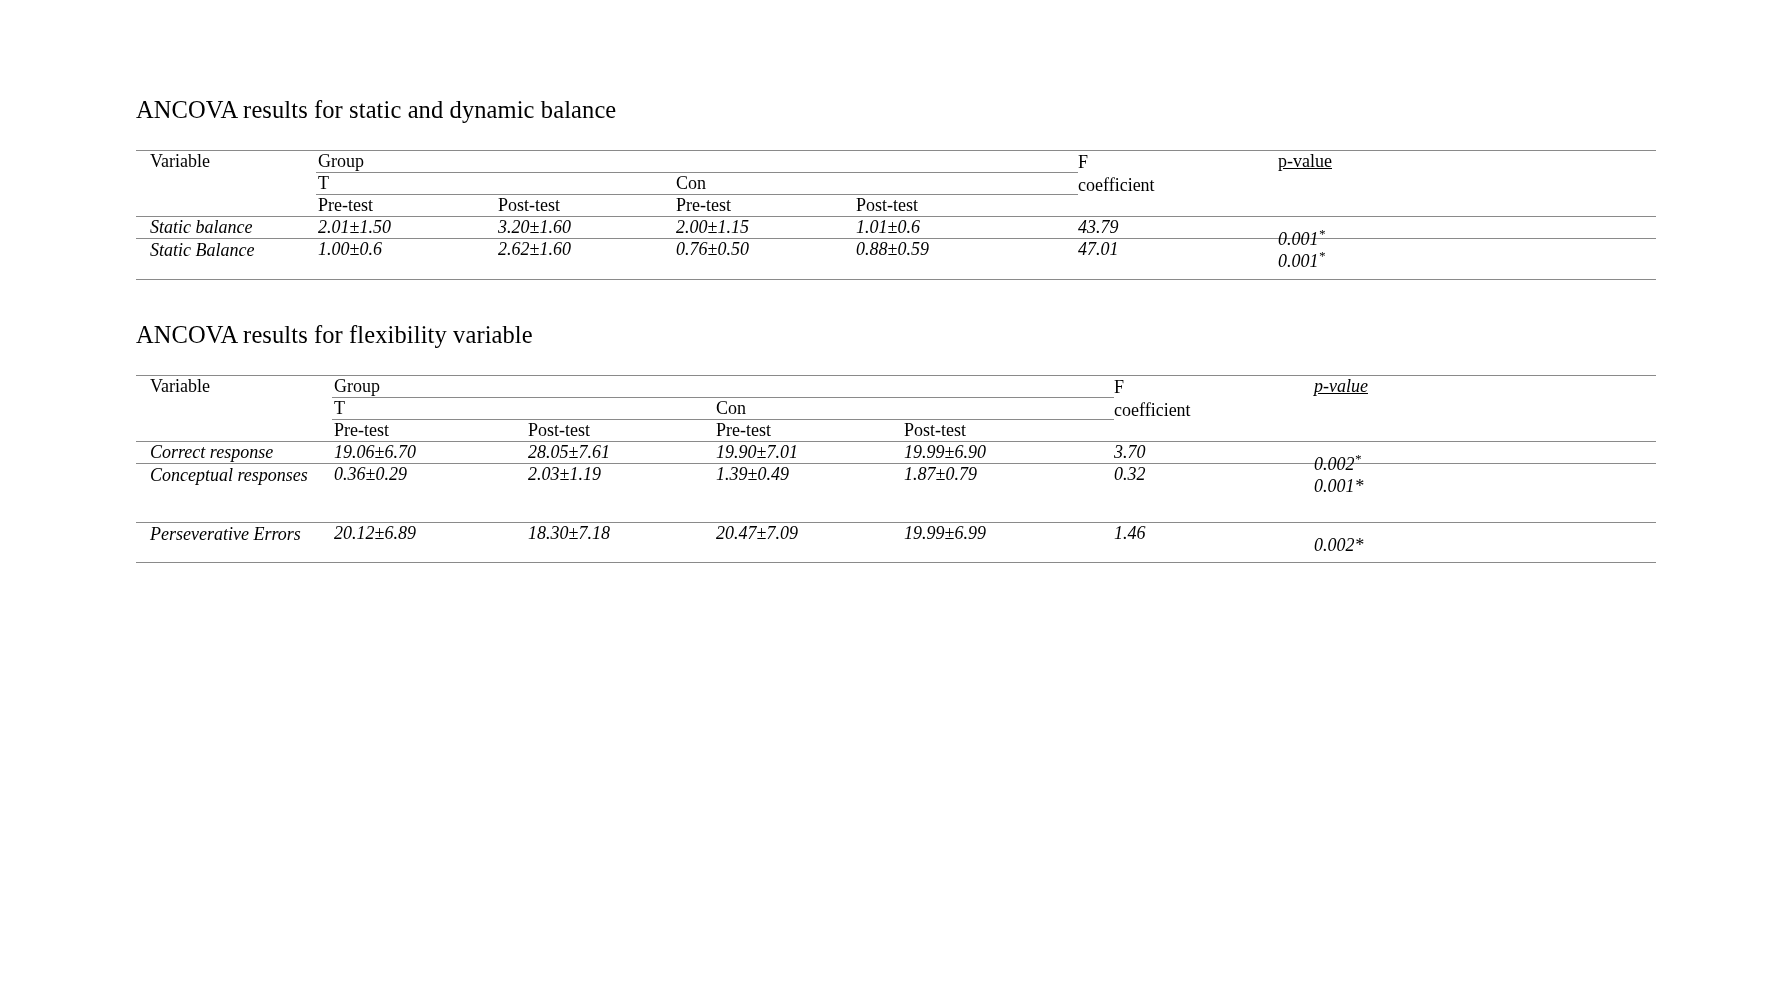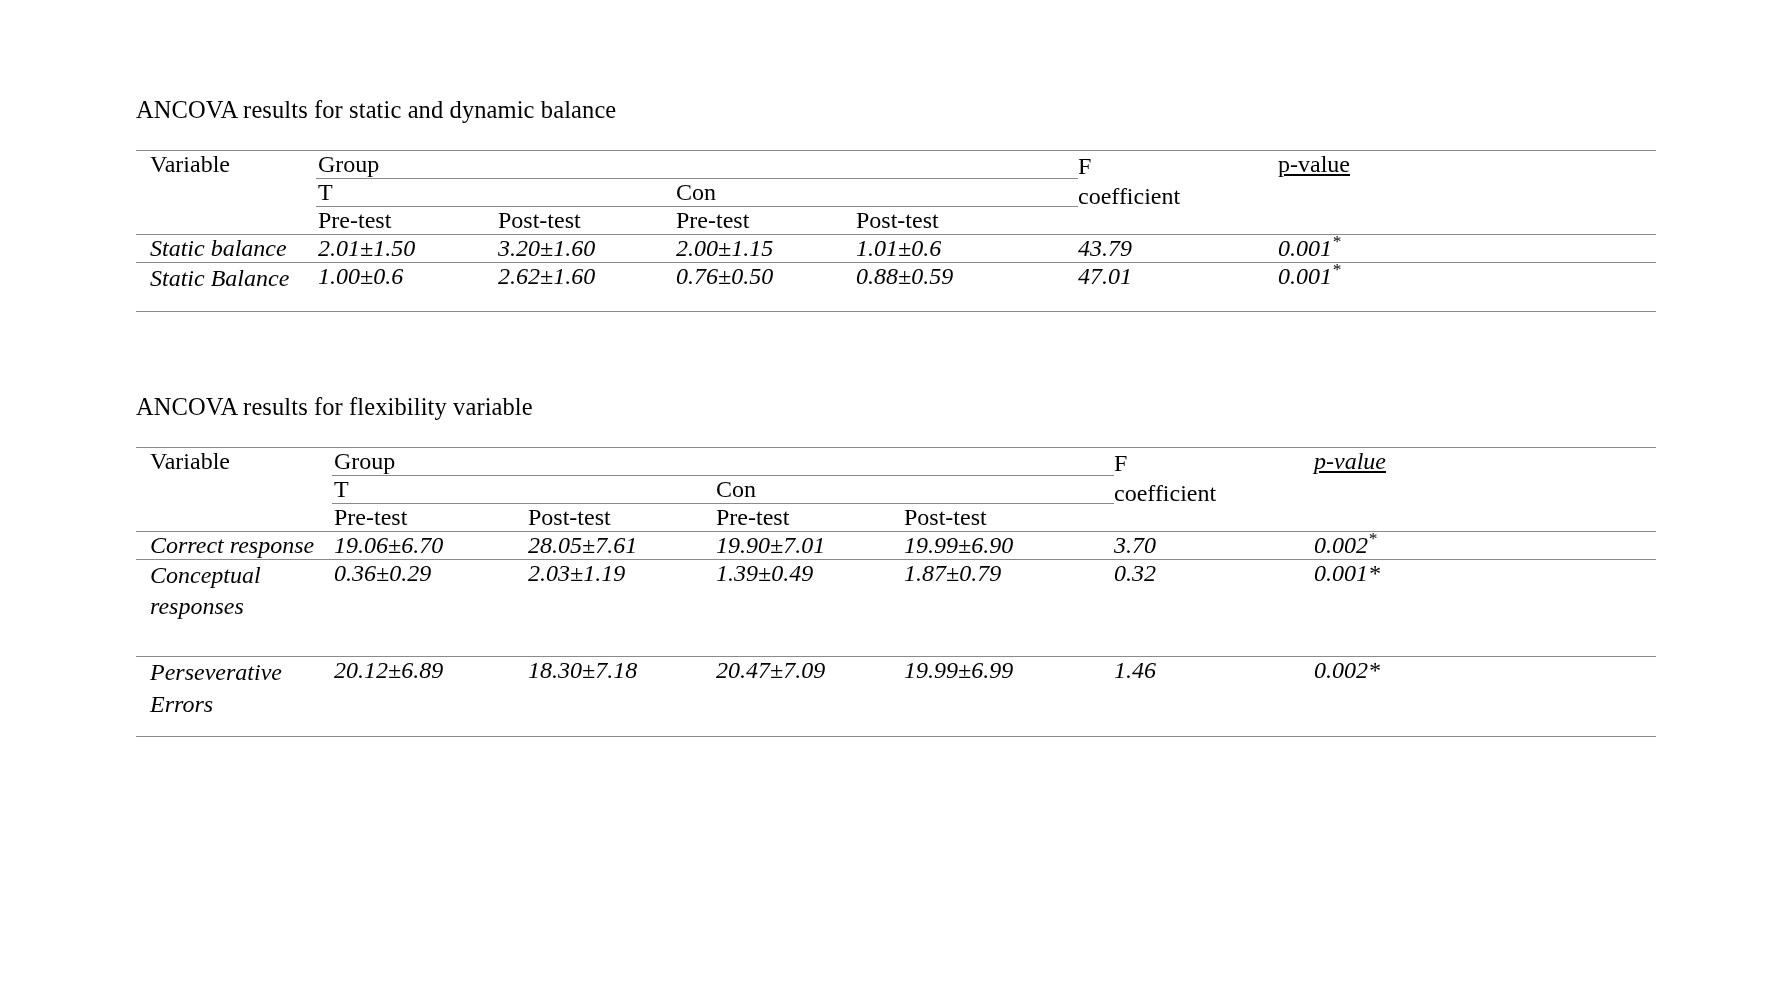--- a/index.html
+++ b/index.html
@@ -19,33 +19,33 @@
     width: 1782px;
     height: 998px;
     box-sizing: border-box;
     padding: 95px 0 0 0;
   }
   .table-block {
     margin: 0 0 0 136px;
     width: 1520px;
   }
   .table-block.second {
-    margin-top: 80px;
+    margin-top: 40px;
   }
   .caption {
     font-size: 24.5px;
     line-height: 1.2;
     margin-bottom: 26px;
     letter-spacing: 0.1px;
   }
   table.data {
     border-collapse: collapse;
     width: 1520px;
     table-layout: fixed;
-    font-size: 24px;
+    font-size: 18px;
   }
   table.data td {
     vertical-align: top;
     padding: 0;
   }
   
   .rule-top td {
     border-top: 1.4px solid #8a8a8a;
   }
   .rule-bottom td {
@@ -76,21 +76,21 @@
   }
   .cell-var {
     padding-left: 14px !important;
   }
   .cell-pad {
     padding-left: 2px !important;
   }
   .pval {
     padding-left: 8px !important;
     position: relative;
-    top: 0;
+    top: 12px;
   }
   .pval-hdr {
     padding-left: 8px !important;
     text-decoration: underline;
   }
   .italic {
     font-style: italic;
   }
   sup {
     font-size: 0.72em;

